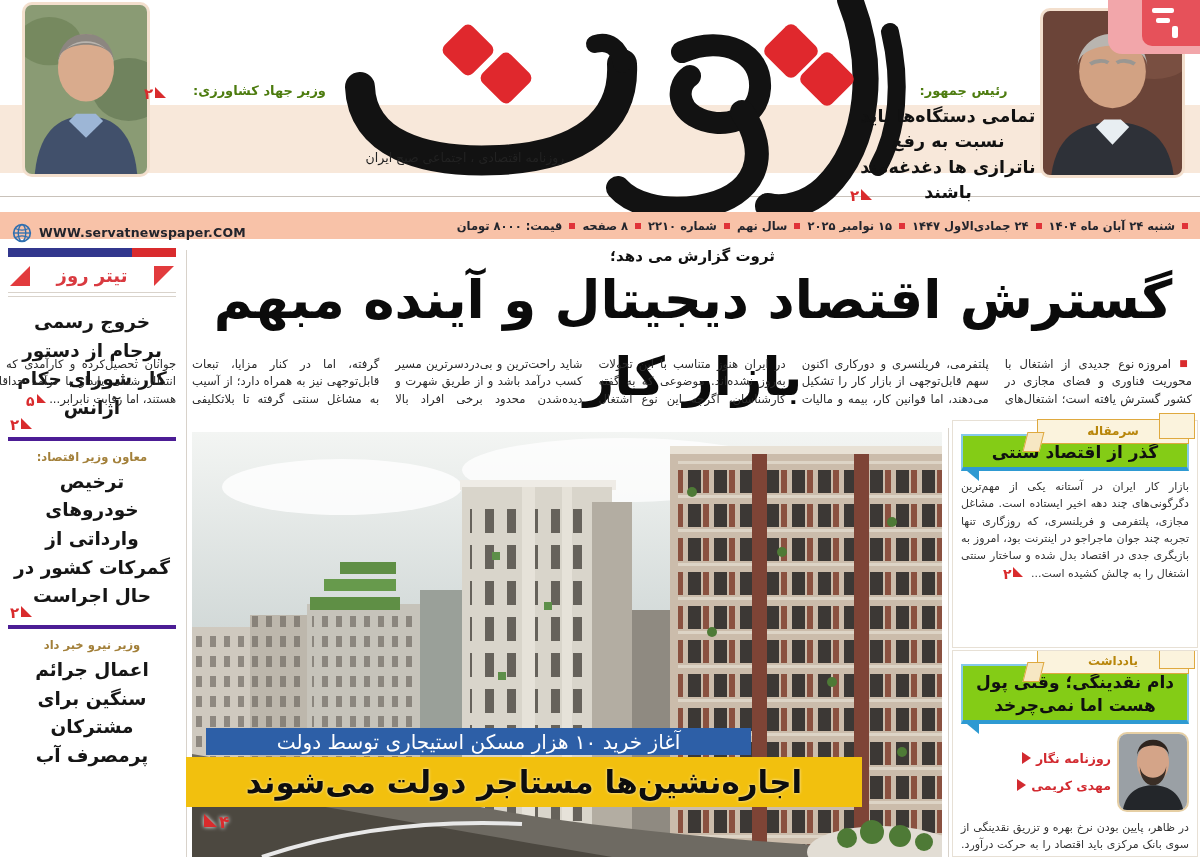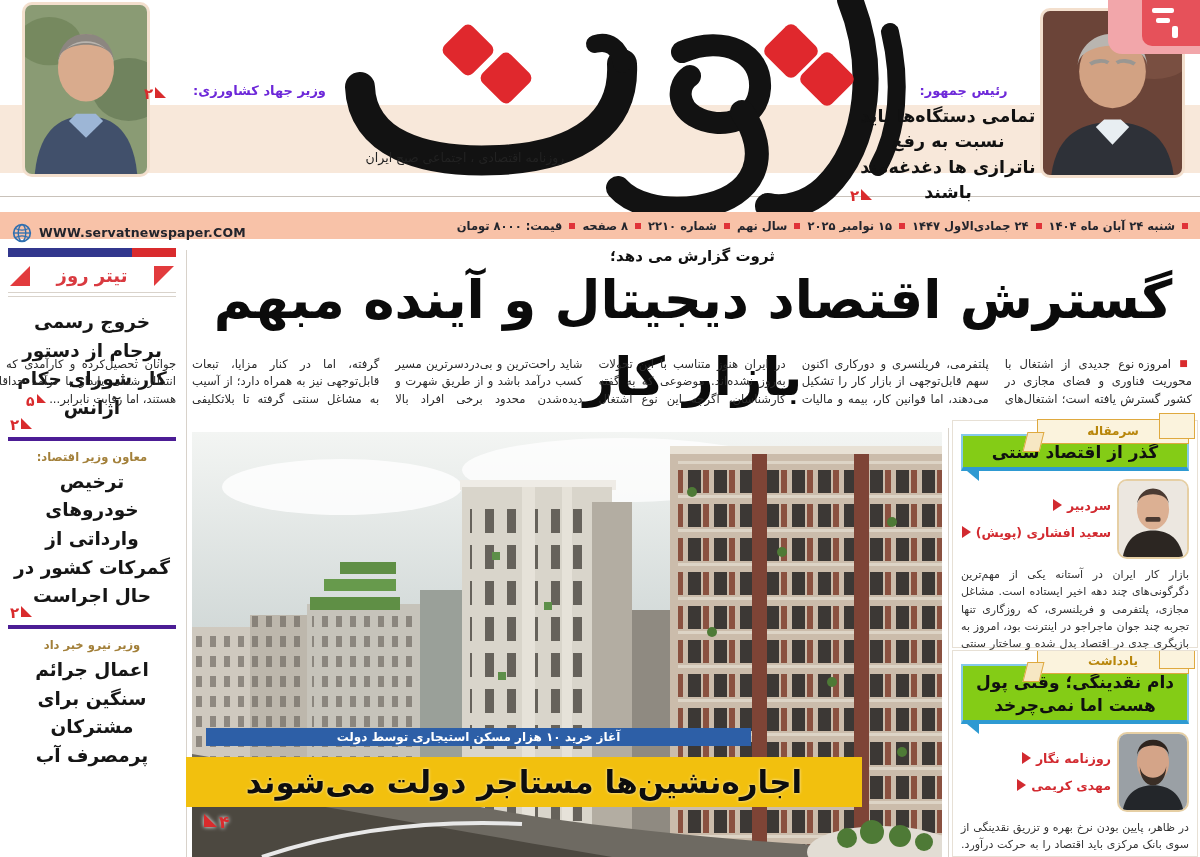--- a/index.html
+++ b/index.html
@@ -11,21 +11,21 @@
   
   .band { position:absolute; top:105px; left:0; width:1200px; height:68px; background:#f8e8da; }
   .top-rule { position:absolute; top:196px; left:0; width:1200px; height:1px; background:#c9c2ba; }
 
   .photo-frame { position:absolute; border:3px solid #f3dfcd; border-radius:10px; overflow:hidden; background:#ddd; }
   .photo-frame svg { display:block; width:100%; height:100%; }
   #photo-minister { left:22px; top:2px; width:128px; height:175px; }
   #photo-president { left:1040px; top:8px; width:145px; height:170px; }
 
   .teaser { position:absolute; text-align:center; }
-  .teaser .kicker { color:#6d28d9; font-size:13px; font-weight:700; margin-bottom:6px;padding-left:31px; }
+  .teaser .kicker { color:#4d7c0f; font-size:13px; font-weight:700; margin-bottom:6px;padding-left:31px; }
   .teaser .head { font-size:17.5px; font-weight:800; color:#111; line-height:1.45; }
   #teaser-left { left:150px; top:83px; width:188px; }
   #teaser-right { left:858px; top:83px; width:180px; }
 
   .marker { display:inline-flex; align-items:flex-start; gap:2px; color:#d92b2d; font-weight:800; font-size:15px; line-height:1; }
   .marker .tri { width:0; height:0; border-bottom:11px solid #d92b2d; border-right:11px solid transparent; display:inline-block; }
   .marker-abs { position:absolute; }
 
   #logo { position:absolute; left:330px; top:-8px; width:590px; height:225px; }
   #tagline { position:absolute; left:360px; top:150px; width:210px; text-align:center; font-size:12.5px; color:#222; }
@@ -63,22 +63,22 @@
   #lead-headline { position:absolute; left:188px; top:262px; width:1010px; text-align:center; font-size:53px; font-weight:900; color:#0b0b0b; line-height:1.45; }
   #lead-body { position:absolute; left:192px; top:356px; width:1000px; height:66px; direction:rtl;
                column-count:5; column-gap:16px; font-size:11.6px; line-height:1.5; text-align:justify; color:#2a2a2a; }
   #lead-body .bullet { color:#d92b2d; font-size:9px; vertical-align:2px; }
   #lead-body .marker { font-size:14px; } 
   #lead-body .marker .tri { border-bottom-width:9px; border-right-width:9px; }
 
   
   #photo-story { position:absolute; left:192px; top:432px; width:750px; height:425px; background:#cfd4d2; }
   #photo-story svg.scene { position:absolute; inset:0; width:100%; height:100%; }
-  #strip-blue { position:absolute; left:14px; top:296px; width:545px; height:18px; background:#2d5fa7; color:#fff;
-                font-size:12px; font-weight:700; display:flex; align-items:center; justify-content:center; }
+  #strip-blue { position:absolute; left:14px; top:296px; width:545px; height:27px; background:#2d5fa7; color:#fff;
+                font-size:20px; font-weight:400; display:flex; align-items:center; justify-content:center; }
   #strip-yellow { position:absolute; left:-6px; top:325px; width:676px; height:50px; background:#f2c00e; color:#0d0d0d;
                   font-size:31px; font-weight:900; display:flex; align-items:center; justify-content:center;
                   text-shadow:0 0 3px rgba(255,255,255,.85); }
   #photo-story .marker-abs { left:12px; top:382px; filter:drop-shadow(0 0 2px #fff); font-size:17px; }
   #photo-story .marker-abs .tri { border-bottom-width:13px; border-right-width:13px; }
 
   
   .rbox { position:absolute; left:952px; width:246px; background:#fff; border:1px solid #e7e0d5; padding:0 8px 6px; }
   #rbox-0 { top:420px; height:228px; }
   #rbox-1 { top:650px; height:207px; overflow:hidden; }
@@ -331,41 +331,20 @@
     <div id="strip-yellow" class="fa">اجاره‌نشین‌ها مستاجر دولت می‌شوند</div>
     <span class="marker marker-abs">
         <i class="tri"></i>
         <b>۴</b>
       </span>
   </div>
 
   <div class="rbox" id="rbox-0">
     <div class="rtab fa">سرمقاله</div>
     <div class="rtitle fa">گذر از اقتصاد سنتی</div>
-    <div class="rauthor">
-      <div class="pic">
-        <svg viewBox="0 0 72 80" preserveAspectRatio="none">
-          <rect width="72" height="80" fill="#ece7e0"></rect>
-          <path d="M4,80 C8,58 22,52 36,52 C50,52 64,58 68,80 Z" fill="#2c2622"></path>
-          <ellipse cx="36" cy="30" rx="17" ry="21" fill="#dcb093"></ellipse>
-          <path d="M19,26 C19,10 53,10 53,26 C53,18 47,8 36,8 C25,8 19,18 19,26 Z" fill="#4a3a32"></path>
-          <rect x="28" y="38" width="16" height="5" rx="2" fill="#4a3a32"></rect>
-        </svg>
-      </div>
-      <div class="labels">
-        <div class="lab">
-            <span>سردبیر</span>
-            <i class="arr"></i>
-          </div>
-        <div class="lab">
-            <span>سعید افشاری (پویش)</span>
-            <i class="arr"></i>
-          </div>
-      </div>
-    </div>
     <div class="rbody">
       <span>بازار کار ایران در آستانه یکی از مهم‌ترین دگرگونی‌های چند دهه اخیر ایستاده است. مشاغل مجازی، پلتفرمی و فریلنسری، که روزگاری تنها تجربه چند جوان ماجراجو در اینترنت بود، امروز به بازیگری جدی در اقتصاد بدل شده و ساختار سنتی اشتغال را به چالش کشیده است...</span>
       <span class="marker">
           <i class="tri"></i>
           <b>۲</b>
         </span>
     </div>
   </div>
 
   <div class="rbox" id="rbox-1">

